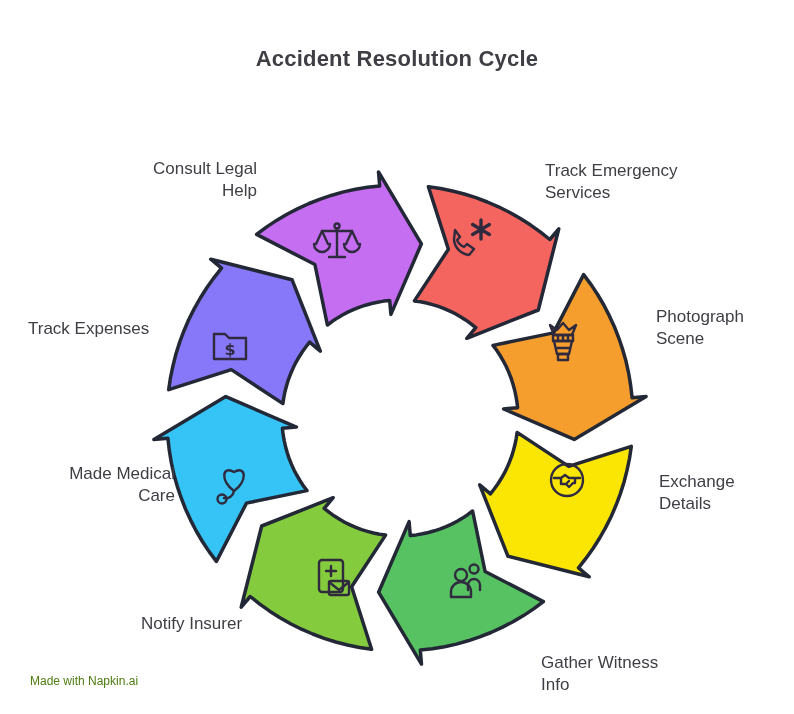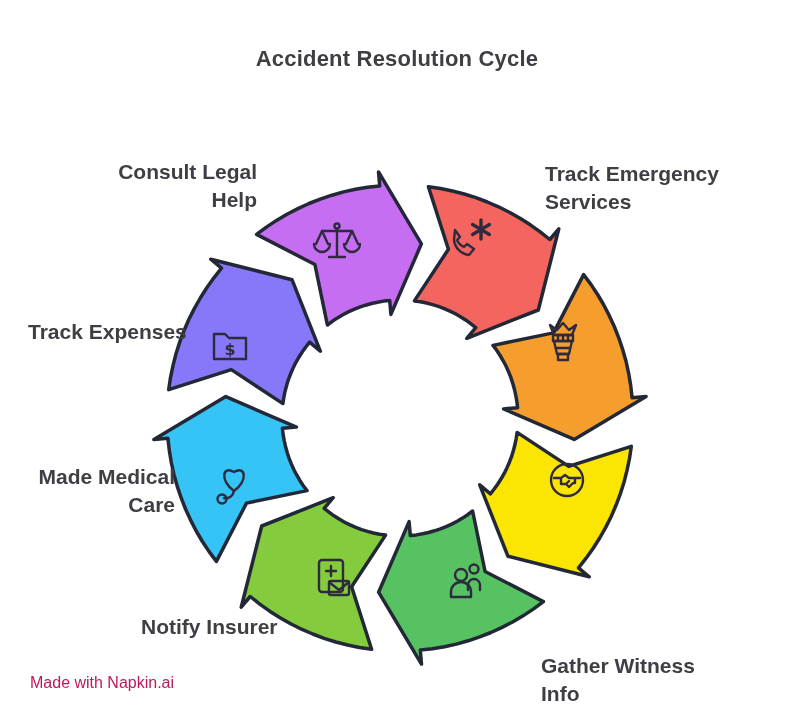--- a/index.html
+++ b/index.html
@@ -6,34 +6,34 @@
   .canvas{
     position:relative;width:794px;height:714px;background:#ffffff;overflow:hidden;
     font-family:"Liberation Sans",sans-serif;color:var(--text-color,#3e3e45);
   }
   .title{
     position:absolute;left:0;right:0;top:46px;text-align:center;
     font-size:22px;font-weight:700;letter-spacing:.2px;
   }
   svg.ring-svg{position:absolute;left:0;top:0;}
   .lbl{
-    position:absolute;font-size:21px;font-weight:700;line-height:1.32;
+    position:absolute;font-size:17px;font-weight:400;line-height:1.32;
     white-space:pre-line;
   }
   .lbl.r{text-align:right;}
   .lbl-1{left:545px;top:160px;}
   .lbl-2{left:656px;top:306px;}
   .lbl-3{left:659px;top:471px;}
   .lbl-4{left:541px;top:616px;margin-top:36px;}
   .lbl-5{left:141px;top:613px;}
   .lbl-6{right:619px;top:463px;}
   .lbl-7{left:28px;top:318px;}
   .lbl-8{right:537px;top:158px;}
   .watermark{
-    position:absolute;left:30px;top:674px;font-size:16px;color:#be185d;font-weight:400;
+    position:absolute;left:30px;top:674px;font-size:12px;color:#4d7c0f;font-weight:400;
   }
   .icon path,.icon circle,.icon rect{
     fill:none;stroke:#2f2a3e;stroke-width:2.4;stroke-linecap:round;stroke-linejoin:round;
   }
   .icon .thick{stroke-width:3.4;}
   .icon text{fill:#2f2a3e;stroke:none;font:700 16px "DejaVu Sans",sans-serif;text-anchor:middle;}
 </style>
 </head>
 <body>
 
@@ -98,20 +98,24 @@
     <g class="icon" transform="translate(309,215)">
       <circle cx="28" cy="11" r="2.5"></circle>
       <path d="M28 13.5 V41 M20 42 h16 M13 16 h30"></path>
       <path d="M13 16 L7 29 M13 16 L19 29 M5 29 A8 8 0 0 0 21 29"></path>
       <path d="M43 16 L37 29 M43 16 L49 29 M35 29 A8 8 0 0 0 51 29"></path>
     </g>
   </svg>
 
   <div class="lbl lbl-1">Track Emergency
 Services</div>
+  <div class="lbl lbl-2">Photograph
+Scene</div>
+  <div class="lbl lbl-3">Exchange
+Details</div>
   <div class="lbl lbl-4">Gather Witness
 Info</div>
   <div class="lbl lbl-5">Notify Insurer</div>
   <div class="lbl lbl-6 r">Made Medical
 Care</div>
   <div class="lbl lbl-7">Track Expenses</div>
   <div class="lbl lbl-8 r">Consult Legal
 Help</div>
 
   <div class="watermark">Made with Napkin.ai</div>

